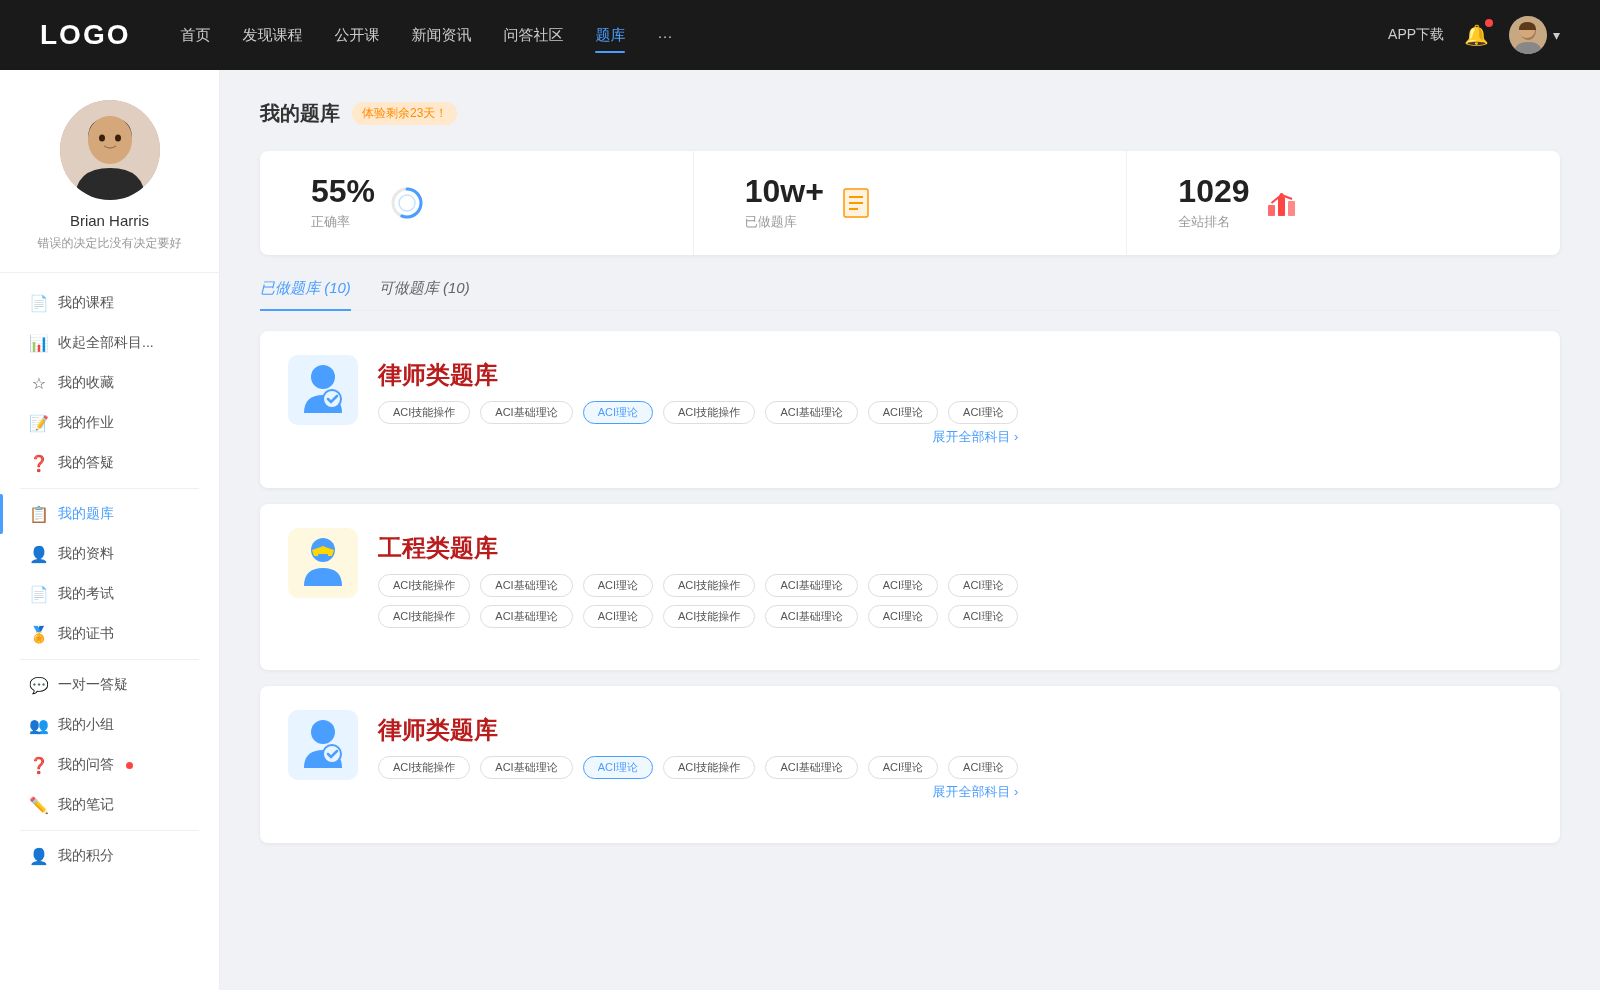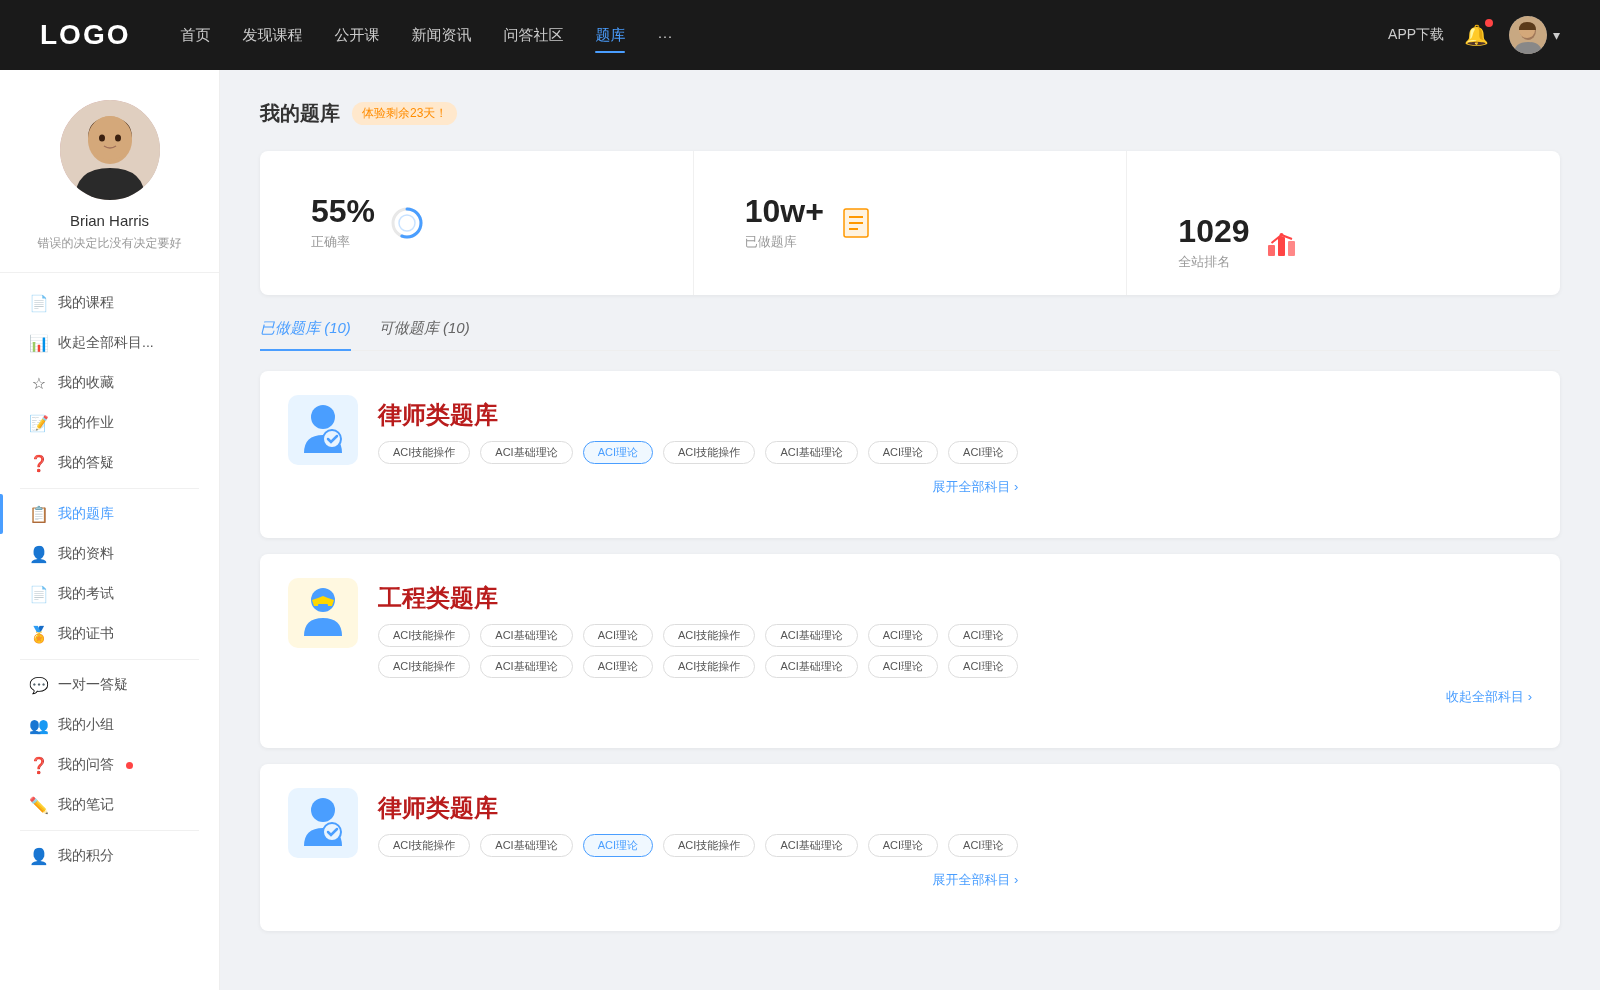--- a/index.html
+++ b/index.html
@@ -216,21 +216,21 @@
       box-shadow: 0 1px 4px rgba(0,0,0,0.06);
     }
     .stat-card {
       flex: 1;
       padding: 24px 51px;
       border-right: 1px solid #f0f0f0;
       display: flex;
       align-items: center;
       gap: 14px;
     }
-    .stat-card:last-child { border-right: none; margin-top: 40px; }
+    .stat-card:last-child { border-right: none; }
     .stat-info {}
     .stat-value {
       font-size: 32px;
       font-weight: 700;
       color: #222;
       line-height: 1;
     }
     .stat-label {
       font-size: 13px;
       color: #999;
@@ -311,21 +311,21 @@
     .tag.highlighted {
       color: #4a9eff;
       border-color: #4a9eff;
       background: #f0f8ff;
     }
     .expand-link {
       text-align: right;
       font-size: 13px;
       color: #4a9eff;
       cursor: pointer;
-      margin-top: 14px;
+      margin-top: 4px;
     }
     .collapse-link {
       text-align: right;
       font-size: 13px;
       color: #4a9eff;
       cursor: pointer;
       margin-top: 10px;
     }
   </style>
 </head>
@@ -559,21 +559,20 @@
           </div>
           <div class="tags-row" style="margin-top:8px;">
             <span class="tag">ACI技能操作</span>
             <span class="tag">ACI基础理论</span>
             <span class="tag">ACI理论</span>
             <span class="tag">ACI技能操作</span>
             <span class="tag">ACI基础理论</span>
             <span class="tag">ACI理论</span>
             <span class="tag">ACI理论</span>
           </div>
-          <div class="collapse-link">收起全部科目 ›</div>
         </div>
       </div>
     </div>
 
     <div class="bank-card">
       <div class="bank-header">
         <div class="bank-icon">
           <svg width="50" height="55" viewBox="0 0 50 55">
             <circle cx="25" cy="14" r="12" fill="#4a9eff"></circle>
             <path d="M6 50 Q6 32 25 32 Q44 32 44 50" fill="#4a9eff"></path>

